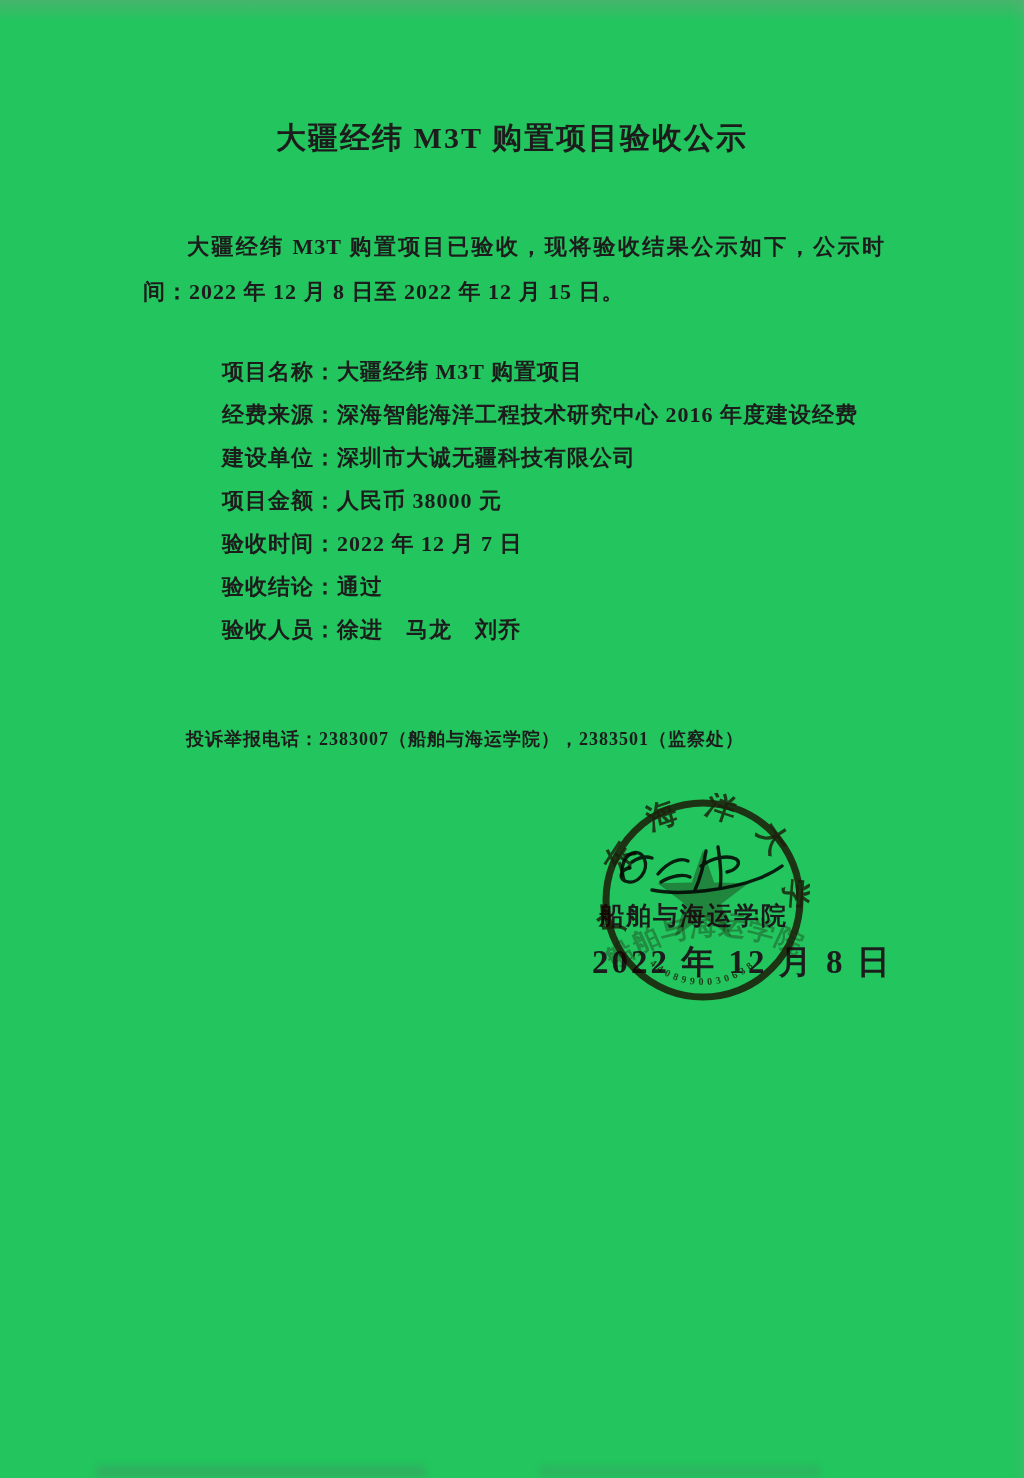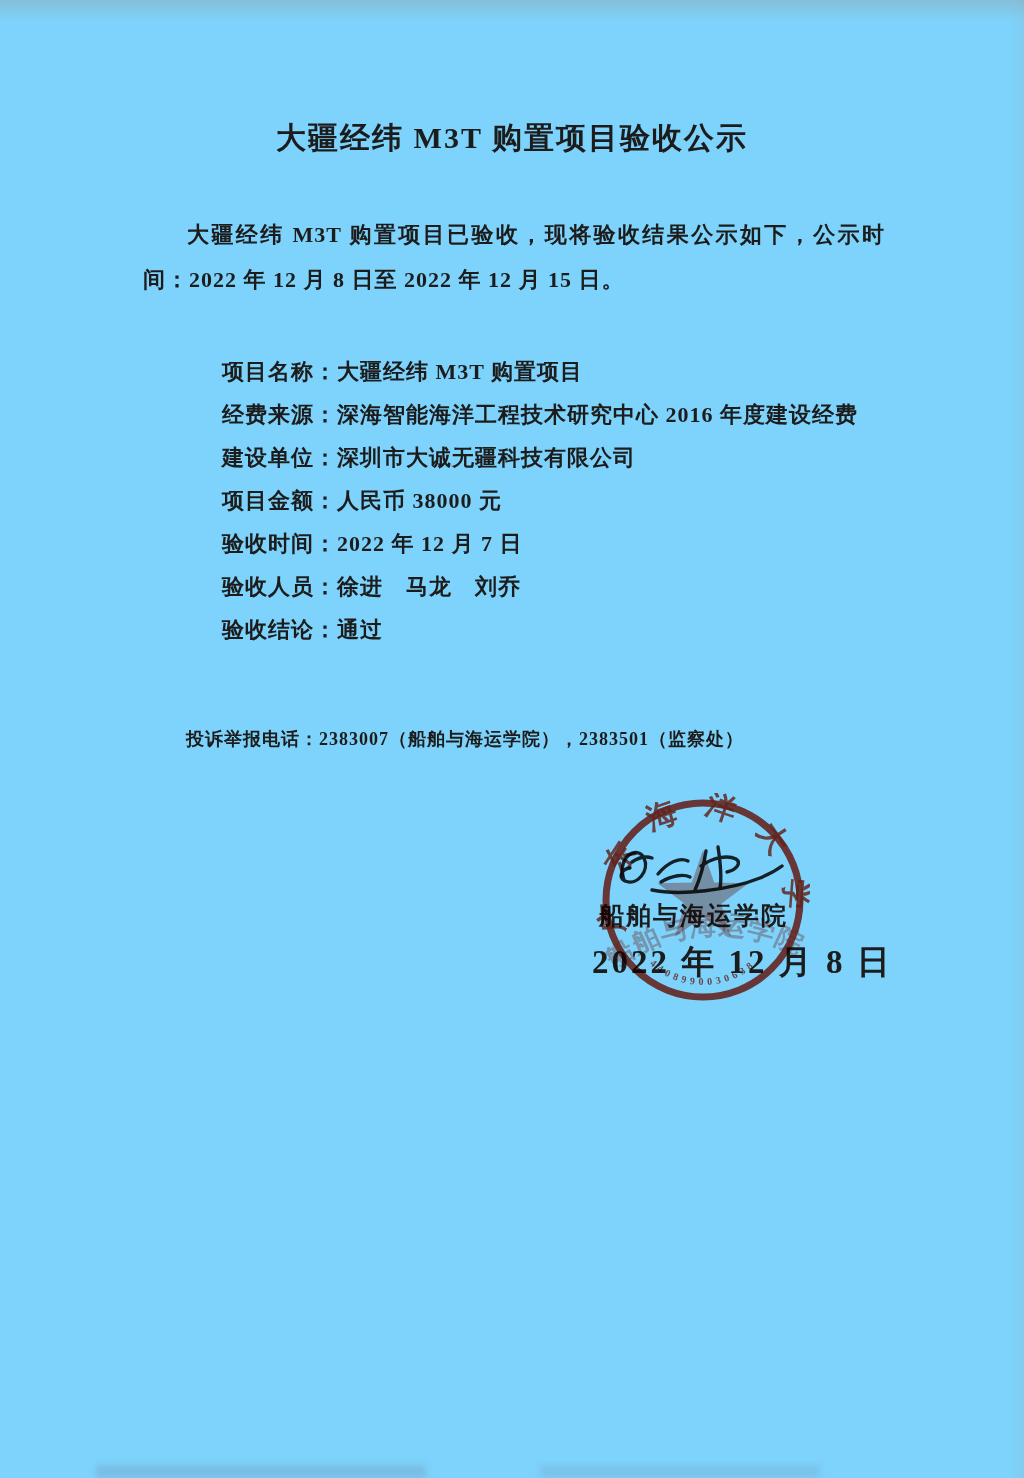--- a/index.html
+++ b/index.html
@@ -1,21 +1,21 @@
 <!DOCTYPE html>
 <html><head>
 <meta charset="utf-8">
 <style>
   html, body { margin: 0; padding: 0; background: #ffffff; }
   .page {
     position: relative;
     width: 1024px;
     height: 1478px;
     margin: 0 auto;
-    background: #7dd3fc;
+    background: #22c55e;
     overflow: hidden;
     font-family: "Liberation Serif", "DejaVu Serif", serif;
     color: #1c1c1c;
   }
   
   .page::before {
     content: "";
     position: absolute;
     left: 0; top: 0; right: 0; height: 22px;
     background: linear-gradient(180deg, rgba(150,145,138,0.30), rgba(150,145,138,0.0));
@@ -35,21 +35,21 @@
     left: 0;
     width: 100%;
     text-align: center;
     font-size: 30px;
     font-weight: 700;
     letter-spacing: 2px;
   }
 
   .intro {
     position: absolute;
-    top: 212px;
+    top: 224px;
     left: 143px;
     width: 742px;
     font-size: 22px;
     font-weight: 700;
     line-height: 45px;
     text-indent: 2em;
     text-align: justify;
     letter-spacing: 1px;
   }
 
@@ -145,22 +145,22 @@
   <div class="doc-title">大疆经纬 M3T 购置项目验收公示</div>
 
   <div class="intro">大疆经纬 M3T 购置项目已验收，现将验收结果公示如下，公示时间：2022 年 12 月 8 日至 2022 年 12 月 15 日。</div>
 
   <div class="fields">
     <div class="field-row"><span class="field-label">项目名称：</span><span class="field-value">大疆经纬 M3T 购置项目</span></div>
     <div class="field-row"><span class="field-label">经费来源：</span><span class="field-value">深海智能海洋工程技术研究中心 2016 年度建设经费</span></div>
     <div class="field-row"><span class="field-label">建设单位：</span><span class="field-value">深圳市大诚无疆科技有限公司</span></div>
     <div class="field-row"><span class="field-label">项目金额：</span><span class="field-value">人民币 38000 元</span></div>
     <div class="field-row"><span class="field-label">验收时间：</span><span class="field-value">2022 年 12 月 7 日</span></div>
+    <div class="field-row"><span class="field-label">验收结论：</span><span class="field-value">通过</span></div>
     <div class="field-row"><span class="field-label">验收人员：</span><span class="field-value">徐进　马龙　刘乔</span></div>
-    <div class="field-row"><span class="field-label">验收结论：</span><span class="field-value">通过</span></div>
   </div>
 
   <div class="complaint">投诉举报电话：2383007（船舶与海运学院），2383501（监察处）</div>
 
   <div class="sig-org">船舶与海运学院</div>
 
   <div class="sig-date">2022 年 12 月 8 日</div>
 
   <svg class="stamp" viewBox="0 0 214 214" aria-hidden="true">
     <defs>

